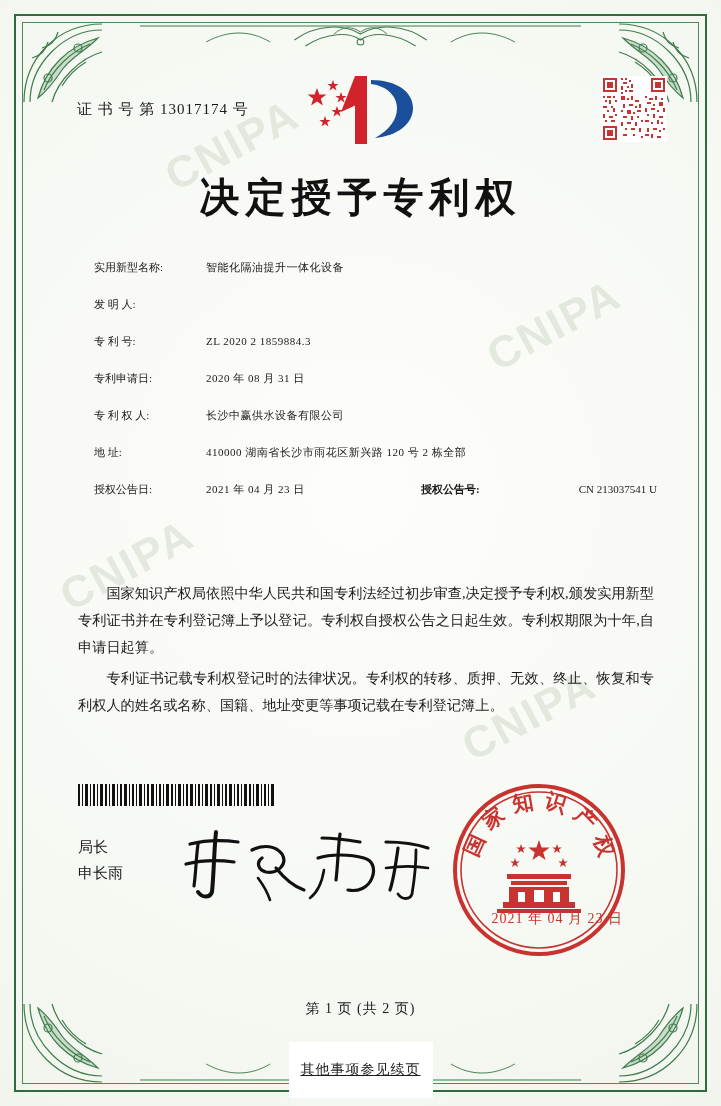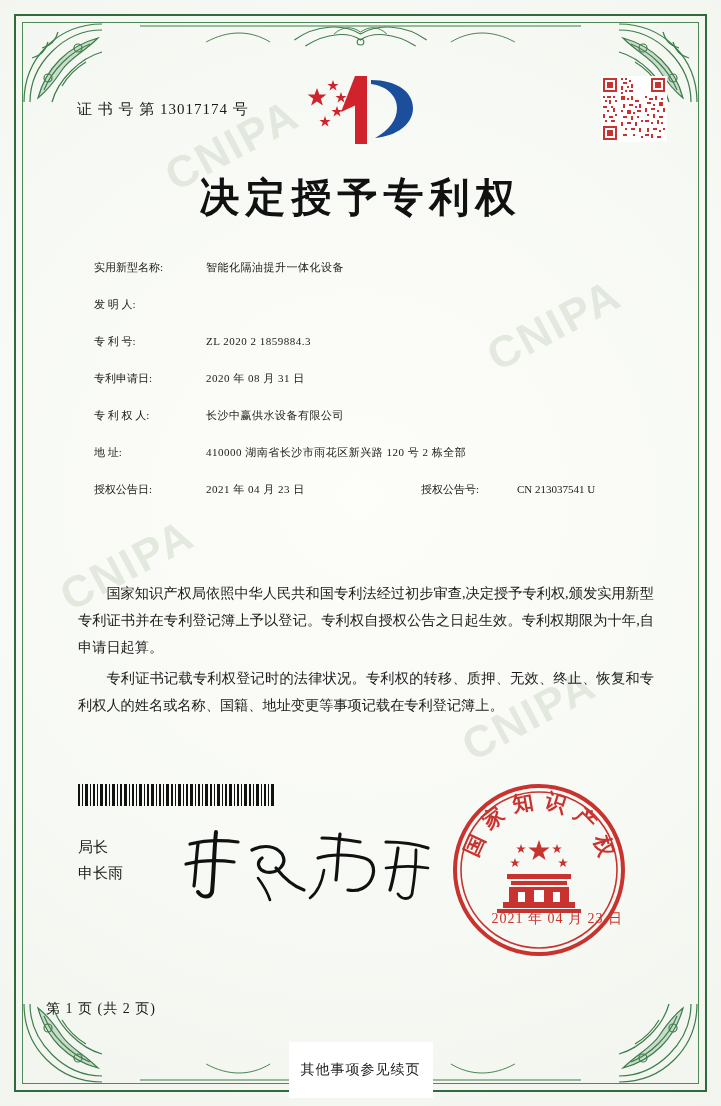--- a/index.html
+++ b/index.html
@@ -86,22 +86,22 @@
   .fields{position:absolute;left:48px;right:18px;top:218px;font-size:11px;}
   .row{display:flex;align-items:baseline;margin-bottom:22px;}
   .lbl{
     width:112px;flex:none;
     letter-spacing:0px;
     white-space:nowrap;
   }
   .val{flex:1;letter-spacing:.5px;}
   .row.double .lbl{width:112px;}
   .row.double .val{flex:none;width:215px;}
-  .lbl2{width:96px;flex:none;}
-  .val2{flex:1;}
+  .lbl2{width:96px;flex:none;font-weight:bold;}
+  .val2{flex:1;text-align:right;}
 
   .para{
     position:absolute;left:32px;right:21px;top:538px;
     font-size:14.2px;line-height:27px;text-align:justify;
   }
   .para p{margin:0 0 4px 0;text-indent:2em;}
 
   .barcode{
     position:absolute;left:32px;top:742px;
     height:22px;width:200px;
@@ -126,29 +126,29 @@
   .seal-date{
     position:absolute;right:52px;top:868px;
     color:#c8332f;
     font-size:14px;
     letter-spacing:1px;
     font-family:"Liberation Serif","DejaVu Serif",serif;
   }
 
   .pagenum{
     position:absolute;left:0;right:0;bottom:46px;
-    text-align:left;font-size:14px;letter-spacing:1px;
+    text-align:center;font-size:14px;letter-spacing:1px;
   }
 
   .footnote{
     position:absolute;left:0;right:0;bottom:8px;
     text-align:center;font-size:14px;letter-spacing:1px;
   }
   .footnote span{
-    background:#fff;padding:19px 12px;display:inline-block;
+    background:#fff;padding:19px 12px;display:inline-block;text-decoration:underline;
   }
 </style>
 </head>
 <body>
 
 <div class="page">
 
   <div class="wm wm1">CNIPA</div>
   <div class="wm wm2">CNIPA</div>
   <div class="wm wm3">CNIPA</div>

